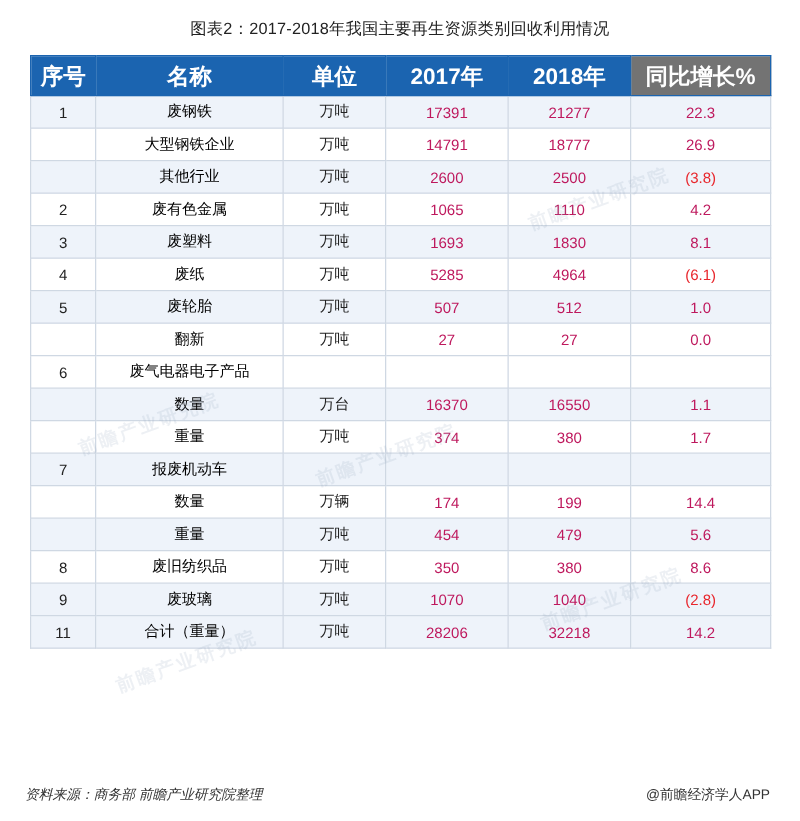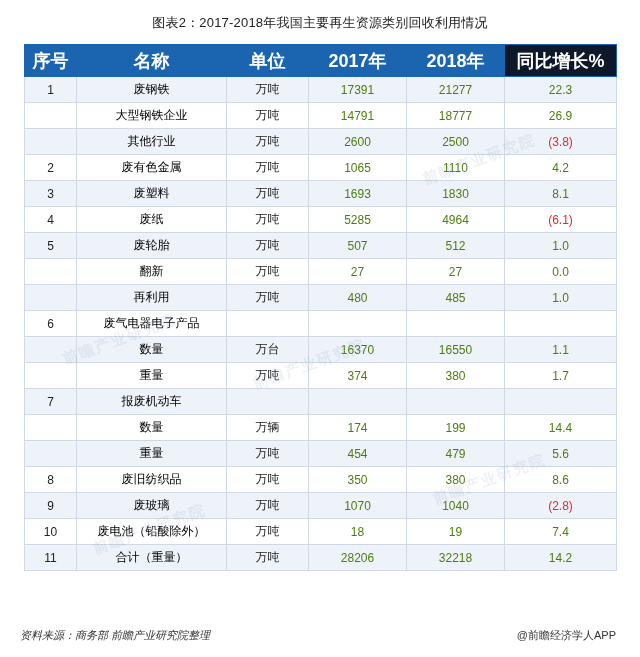--- a/index.html
+++ b/index.html
@@ -49,33 +49,33 @@
   }
   table.data thead th {
     background: #1b64b0;
     color: #ffffff;
     font-weight: bold;
     height: 32px;
     font-size: 18px;
     border: 1px solid #1b64b0;
   }
   table.data thead th.growth {
-    background: #0f172a;
+    background: #737373;
   }
   td.idx {
     color: #222;
   }
   td.name {
     color: #000000;
   }
   td.unit {
     color: #222;
   }
   td.num {
-    color: #4d7c0f;
+    color: #be185d;
   }
   td.neg {
     color: #e8262c;
   }
   tbody tr.even td {
     background: #eef3fa;
   }
   tbody tr.odd td {
     background: #ffffff;
   }
@@ -205,28 +205,20 @@
           <td class="num">1.0</td>
         </tr>
         <tr class="odd">
           <td class="idx"></td>
           <td class="name">翻新</td>
           <td class="unit">万吨</td>
           <td class="num">27</td>
           <td class="num">27</td>
           <td class="num">0.0</td>
         </tr>
-        <tr class="even">
-          <td class="idx"></td>
-          <td class="name">再利用</td>
-          <td class="unit">万吨</td>
-          <td class="num">480</td>
-          <td class="num">485</td>
-          <td class="num">1.0</td>
-        </tr>
         <tr class="odd">
           <td class="idx">6</td>
           <td class="name">废气电器电子产品</td>
           <td class="unit"></td>
           <td class="num"></td>
           <td class="num"></td>
           <td class="num"></td>
         </tr>
         <tr class="even">
           <td class="idx"></td>
@@ -277,28 +269,20 @@
           <td class="num">8.6</td>
         </tr>
         <tr class="even">
           <td class="idx">9</td>
           <td class="name">废玻璃</td>
           <td class="unit">万吨</td>
           <td class="num">1070</td>
           <td class="num">1040</td>
           <td class="num neg">(2.8)</td>
         </tr>
-        <tr class="odd">
-          <td class="idx">10</td>
-          <td class="name">废电池（铅酸除外）</td>
-          <td class="unit">万吨</td>
-          <td class="num">18</td>
-          <td class="num">19</td>
-          <td class="num">7.4</td>
-        </tr>
         <tr class="even">
           <td class="idx">11</td>
           <td class="name">合计（重量）</td>
           <td class="unit">万吨</td>
           <td class="num">28206</td>
           <td class="num">32218</td>
           <td class="num">14.2</td>
         </tr>
       </tbody>
   </table>

